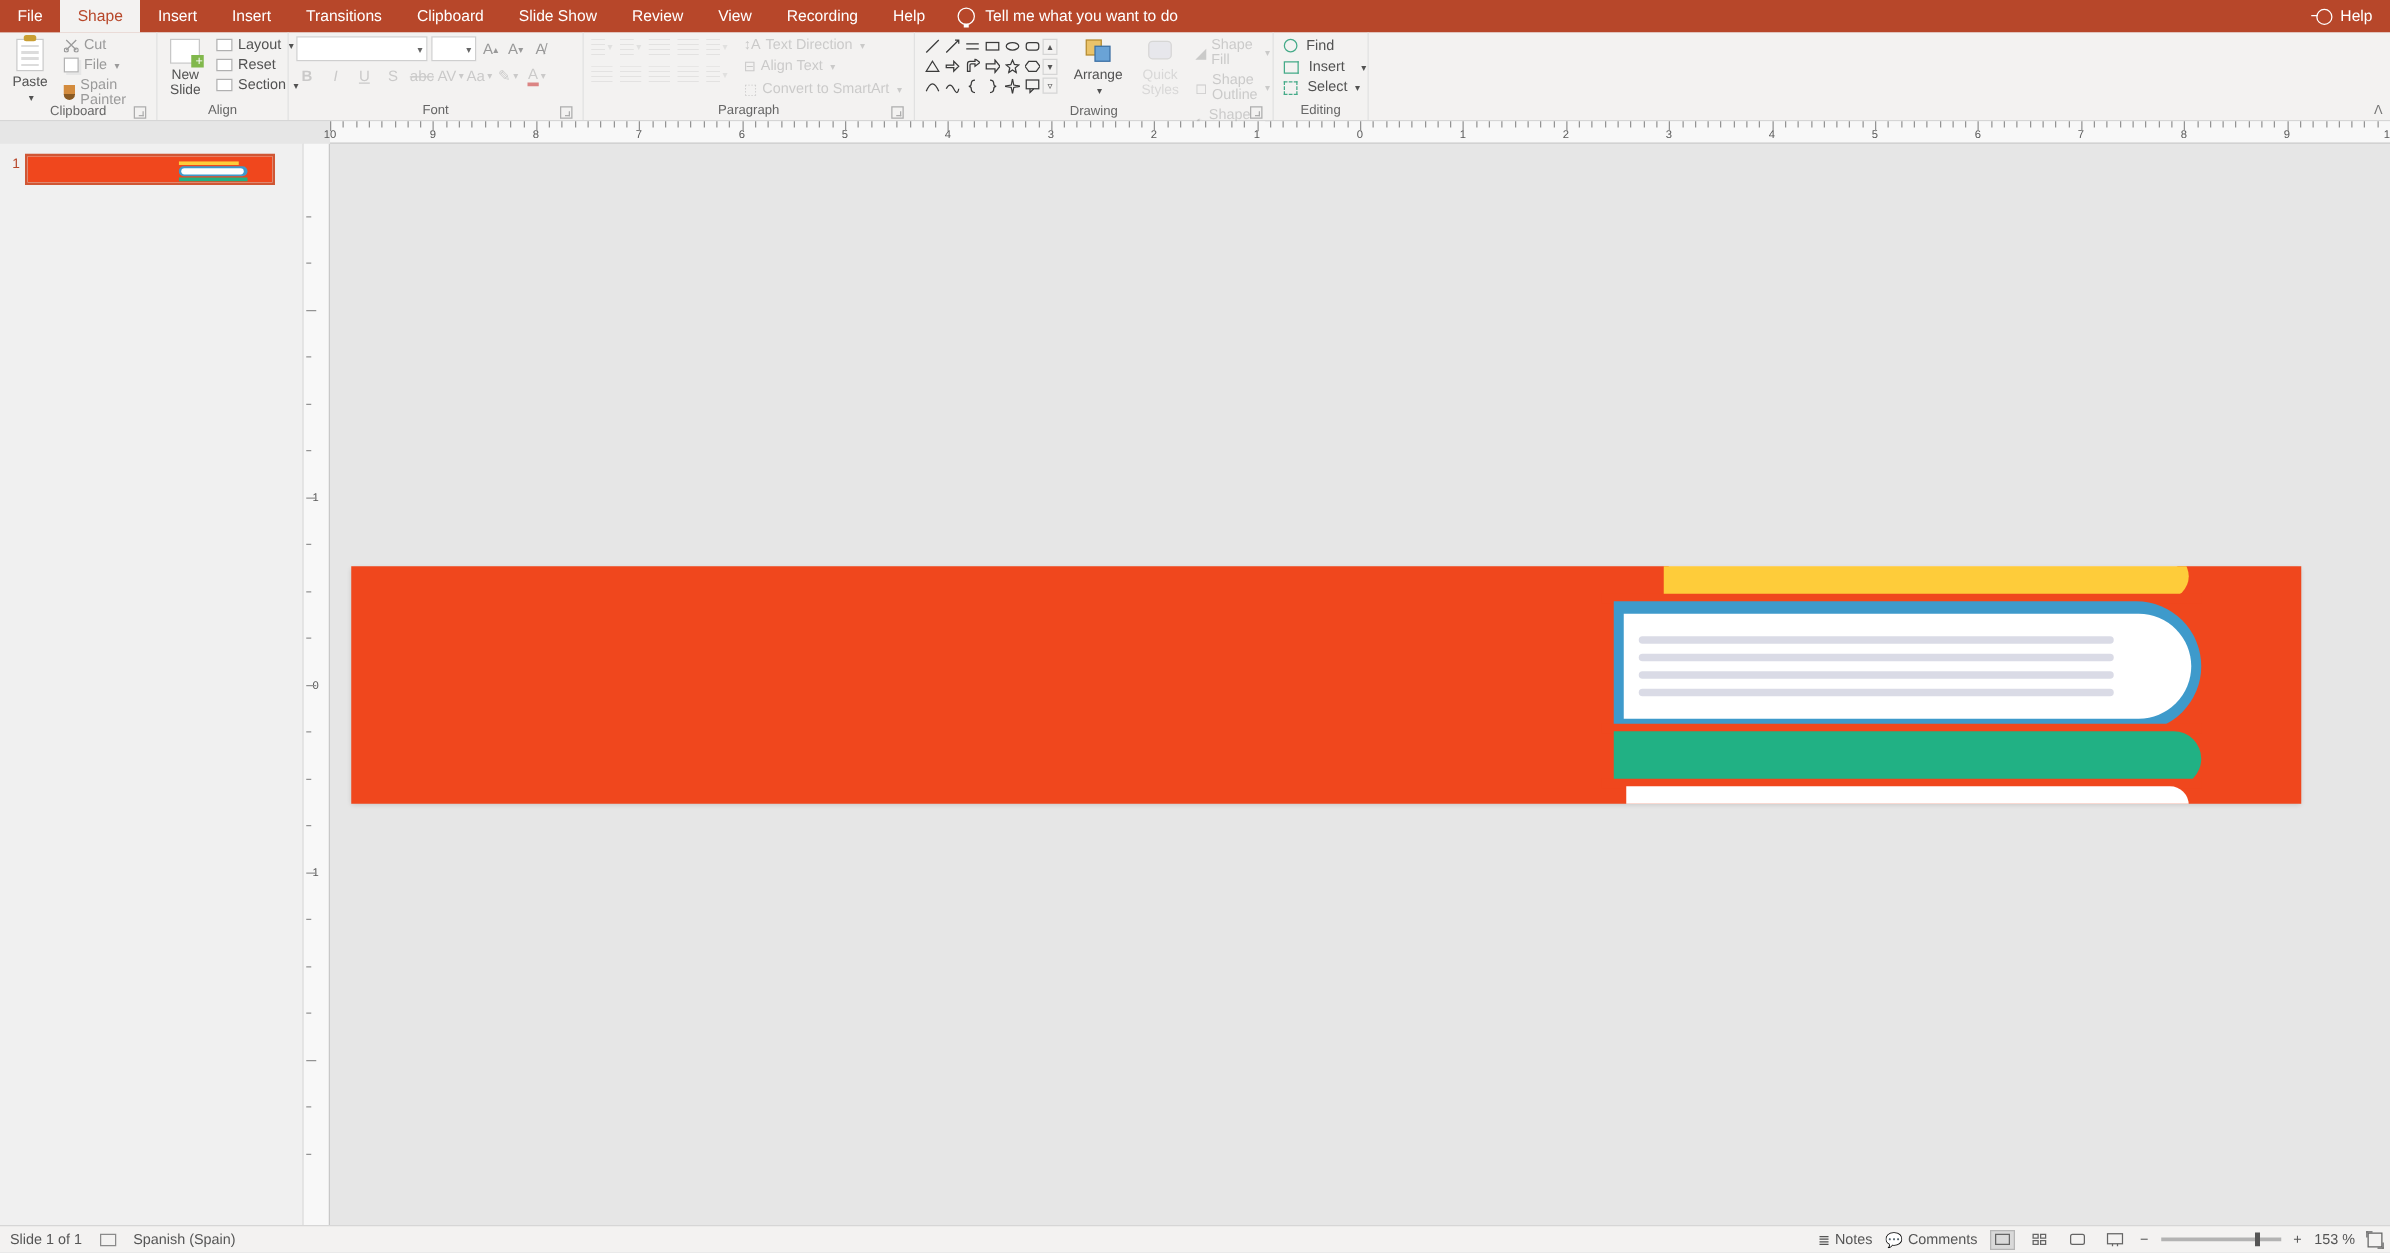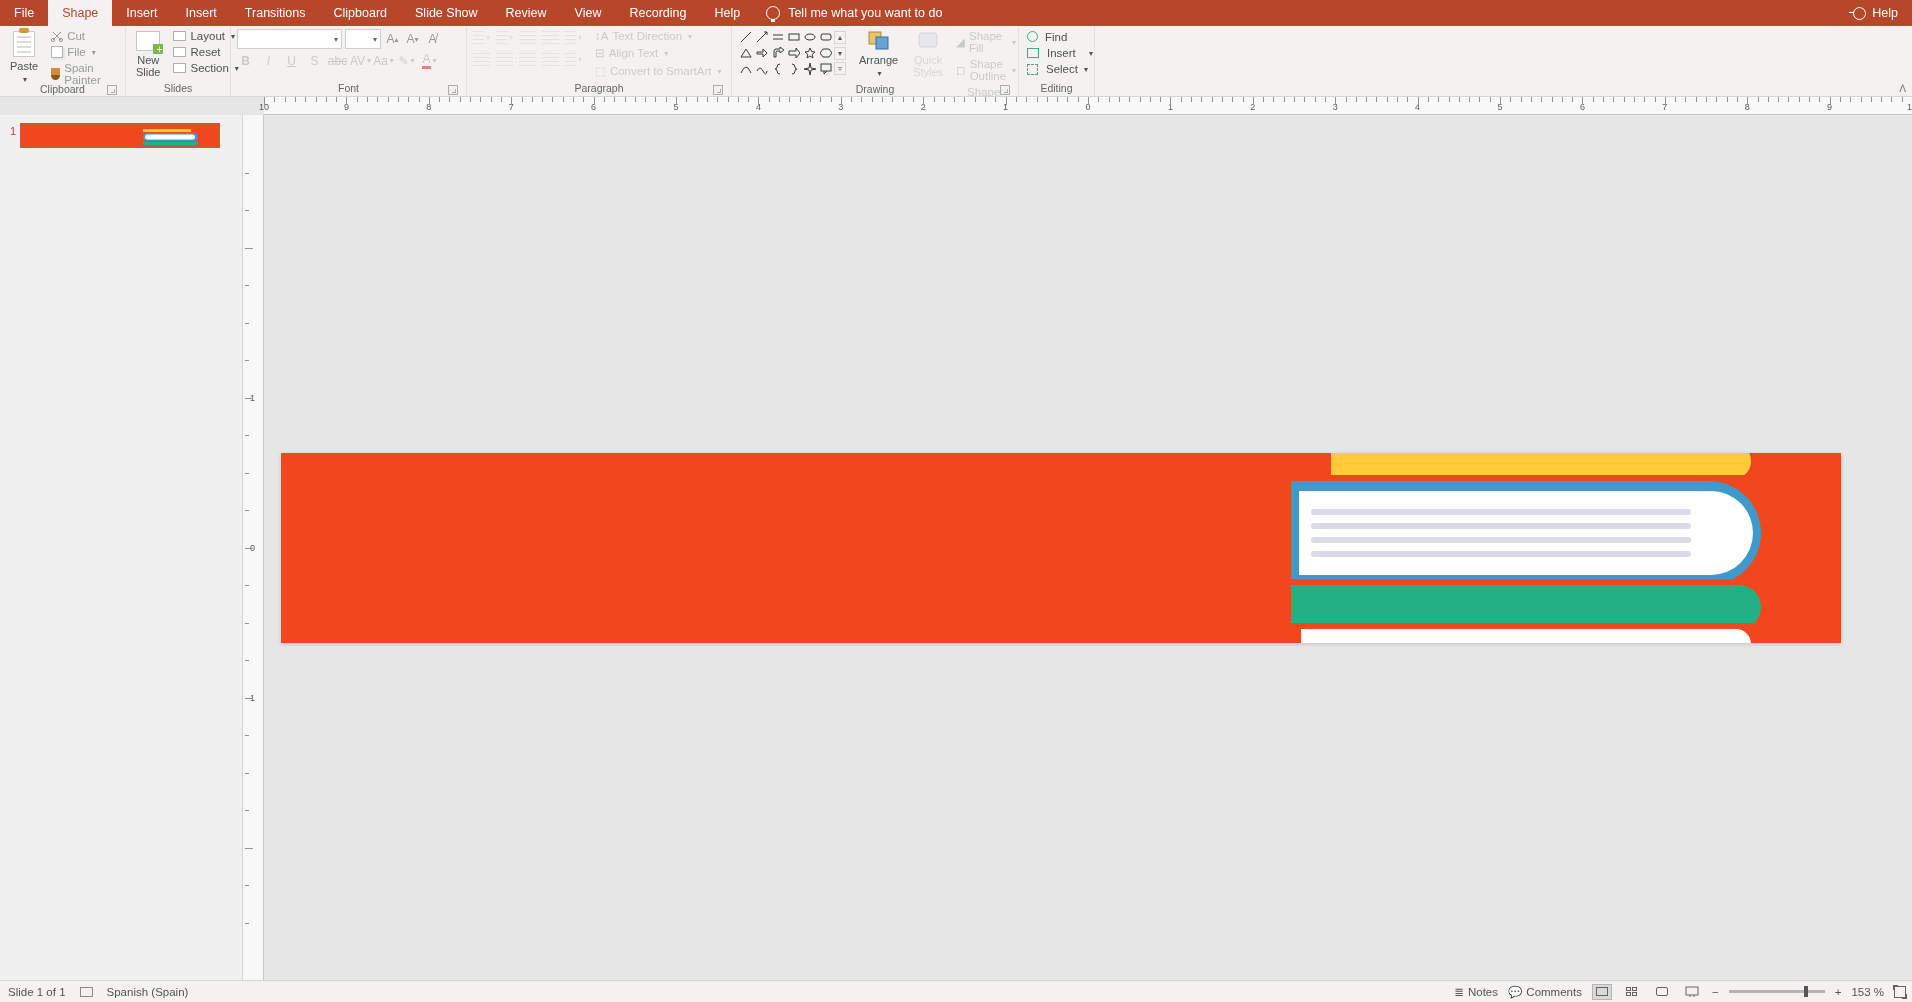--- a/index.html
+++ b/index.html
@@ -207,21 +207,21 @@
           <span class="reset-ic"></span>
           <span>Reset</span>
         </div>
         <div class="small-cmd" style="color:#525252">
           <span class="section-ic"></span>
           <span>Section</span>
           <span class="dd-caret">▾</span>
         </div>
       </div>
     </div>
-    <div class="group-label-row"><span>Slides</span></div>
+    <div class="group-label-row"><span>Align</span></div>
   </div>
 
   <div class="group" style="width:236px">
     <div class="group-top">
       <div class="font-group-top">
         <div class="font-row1">
           <div class="font-name">
               <span class="caret">▾</span>
             </div>
           <div class="font-size">

